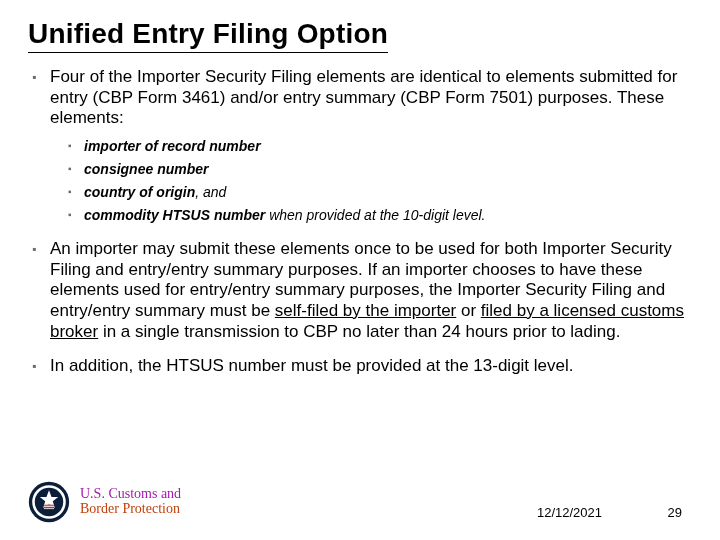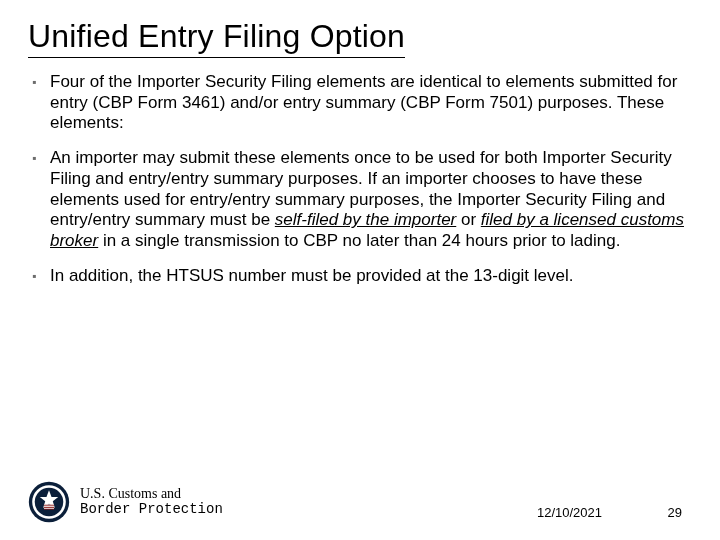--- a/index.html
+++ b/index.html
@@ -13,22 +13,22 @@
     overflow: hidden;
   }
   .slide {
     box-sizing: border-box;
     width: 720px;
     height: 540px;
     padding: 18px 28px 0 28px;
     position: relative;
   }
   .title {
-    font-size: 32px;
-    font-weight: 400;
+    font-size: 28px;
+    font-weight: 700;
     letter-spacing: 0.2px;
     border-bottom: 1.5px solid #000;
     padding-bottom: 2px;
     display: inline-block;
     margin: 0 0 14px 0;
   }
   ul.level1 {
     list-style: none;
     padding: 0;
     margin: 0 0 0 4px;
@@ -65,21 +65,21 @@
     content: "▪";
     position: absolute;
     left: 0;
     top: 0;
     color: #6c6c6c;
     font-size: 10px;
     line-height: 18px;
   }
   .b { font-weight: bold; }
   .i { font-style: italic; }
-  .u { text-decoration: underline; font-style: italic; }
+  .u { text-decoration: underline; }
   .footer {
     position: absolute;
     left: 28px;
     right: 28px;
     bottom: 14px;
     height: 48px;
     display: flex;
     align-items: center;
   }
   .seal {
@@ -89,27 +89,26 @@
   }
   .agency {
     margin-left: 10px;
     display: flex;
     flex-direction: column;
     line-height: 1.05;
   }
   .agency-top {
     font-family: Georgia, 'Times New Roman', serif;
     font-size: 14px;
-    color: #000000;
+    color: #a21caf;
   }
   .agency-bot {
-    font-family: Liberation Mono, monospace;
+    font-family: Liberation Serif, serif;
     font-size: 14px;
-    color: #000000;
-    text-align: right;
+    color: #c2410c;
   }
   .date {
     position: absolute;
     right: 90px;
     bottom: 6px;
     font-size: 13px;
   }
   .pagenum {
     position: absolute;
     right: 10px;
@@ -121,20 +120,34 @@
 </head>
 <body>
 
 <div class="slide">
 
   <h1 class="title">Unified Entry Filing Option</h1>
 
   <ul class="level1">
     <li>
       <span>Four of the Importer Security Filing elements are identical to elements submitted for entry (CBP Form 3461) and/or entry summary (CBP Form 7501) purposes. These elements:</span>
+      <ul class="level2">
+        <li>
+          <span class="b i">importer of record number</span>
+        </li>
+        <li>
+          <span class="b i">consignee number</span>
+        </li>
+        <li>
+          <span class="b i">country of origin</span><span class="i">, and</span>
+        </li>
+        <li>
+          <span class="b i">commodity HTSUS number</span><span class="i"> when provided at the 10-digit level.</span>
+        </li>
+      </ul>
     </li>
     <li>
       <span>An importer may submit these elements once to be used for both Importer Security Filing and entry/entry summary purposes. If an importer chooses to have these elements used for entry/entry summary purposes, the Importer Security Filing and entry/entry summary must be </span><span class="u">self-filed by the importer</span><span> or </span><span class="u">filed by a licensed customs broker</span><span> in a single transmission to CBP no later than 24 hours prior to lading.</span>
     </li>
     <li>
       <span>In addition, the HTSUS number must be provided at the 13-digit level.</span>
     </li>
   </ul>
 
   <div class="footer">
@@ -145,17 +158,17 @@
       <path d="M50 22 L56 38 L72 38 L59 48 L64 64 L50 54 L36 64 L41 48 L28 38 L44 38 Z" fill="#fff"></path>
       <rect x="38" y="56" width="24" height="12" fill="#8a1a1a"></rect>
       <rect x="38" y="56" width="24" height="2" fill="#fff"></rect>
       <rect x="38" y="60" width="24" height="2" fill="#fff"></rect>
       <rect x="38" y="64" width="24" height="2" fill="#fff"></rect>
     </svg>
     <div class="agency">
       <span class="agency-top">U.S. Customs and</span>
       <span class="agency-bot">Border Protection</span>
     </div>
-    <span class="date">12/10/2021</span>
+    <span class="date">12/12/2021</span>
     <span class="pagenum">29</span>
   </div>
 
 </div>
 
 </body></html>

